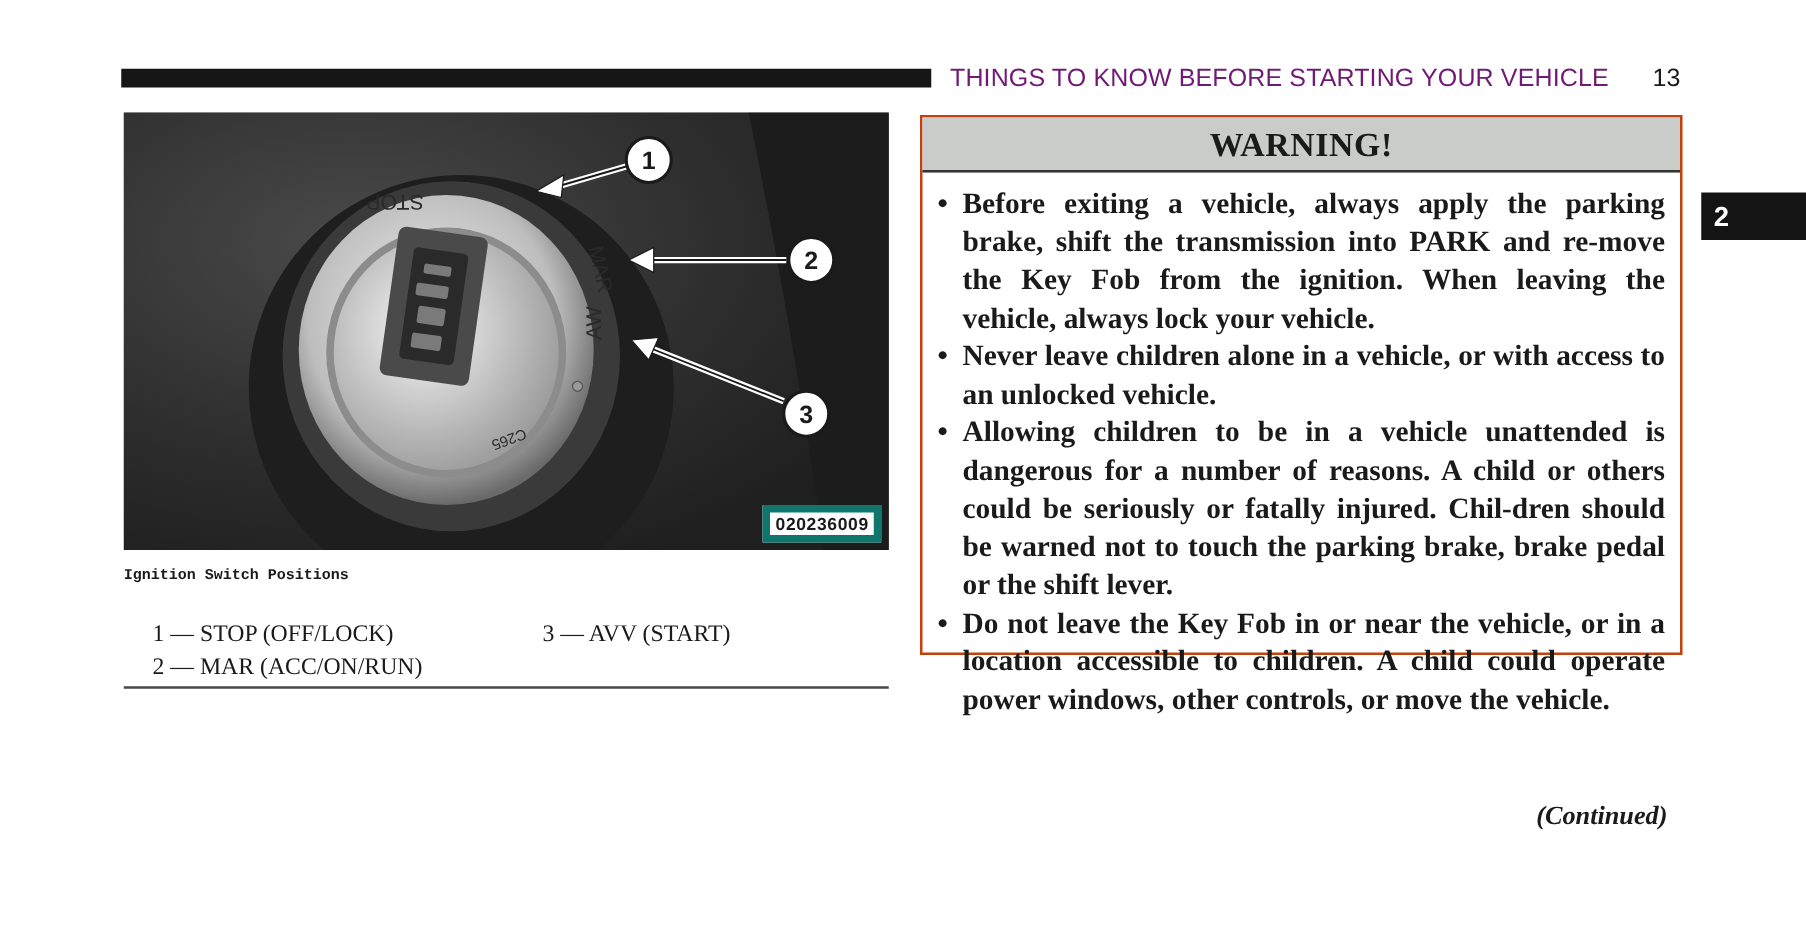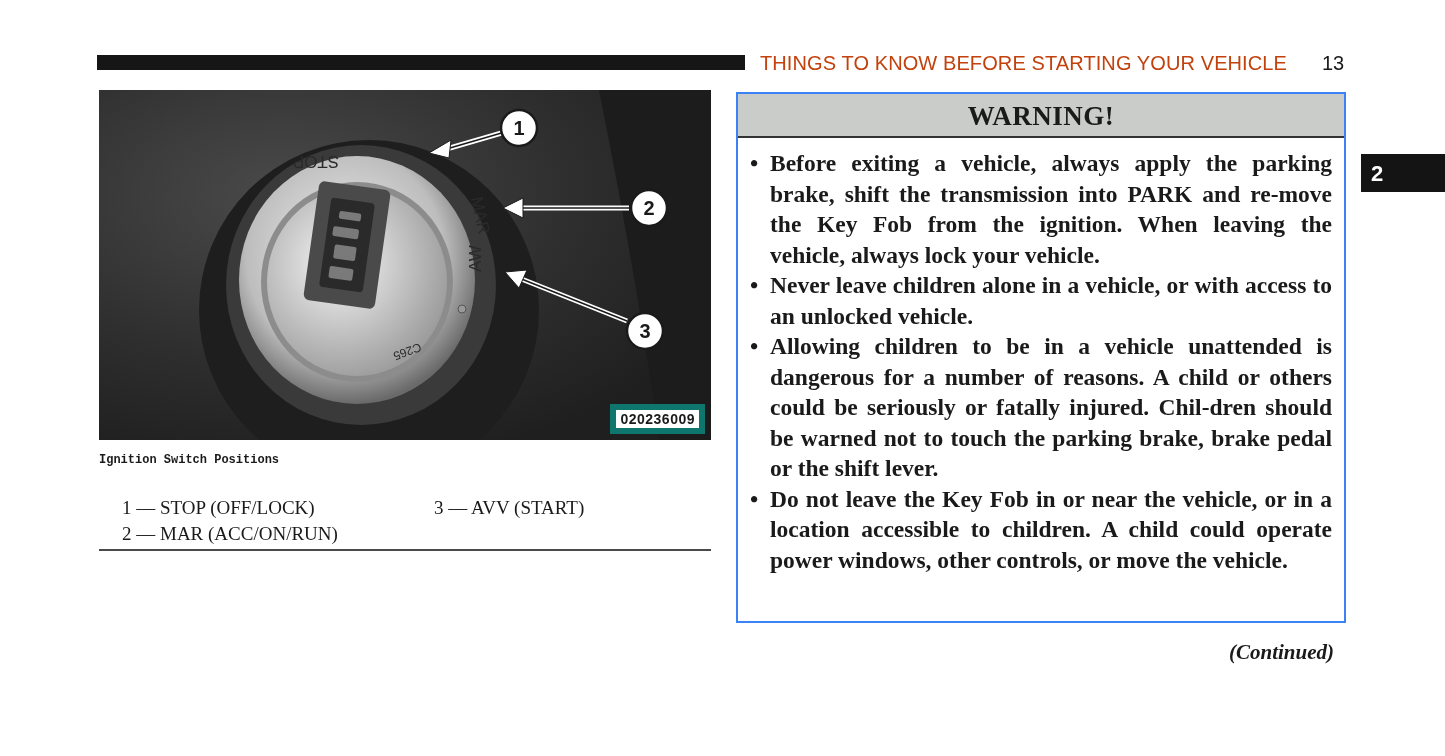--- a/index.html
+++ b/index.html
@@ -1,33 +1,33 @@
 <!DOCTYPE html>
 <html><head>
 <meta charset="utf-8">
 <style>
   html, body { margin:0; padding:0; }
   body { width:1445px; height:756px; background:#ffffff; position:relative; overflow:hidden; font-family:"DejaVu Serif", serif; color:#1a1a1a; }
   .header-bar { position:absolute; left:97px; top:55px; width:648px; height:15px; background:#161616; }
-  .header-title { position:absolute; left:760px; top:52px; font-family:"Liberation Sans", sans-serif; font-size:20px; color:#c2410c; letter-spacing:0.1px; white-space:nowrap; }
+  .header-title { position:absolute; left:760px; top:52px; font-family:"Liberation Sans", sans-serif; font-size:20px; color:#701a75; letter-spacing:0.1px; white-space:nowrap; }
   .page-num { position:absolute; left:1322px; top:52px; font-family:"Liberation Sans", sans-serif; font-size:20px; color:#1a1a1a; }
   .chapter-tab { position:absolute; left:1361px; top:154px; width:84px; height:38px; background:#141414; color:#ffffff; font-family:"Liberation Sans", sans-serif; font-size:22px; font-weight:bold; box-sizing:border-box; padding-left:10px; line-height:40px; }
 
   .figure { position:absolute; left:99px; top:90px; width:612px; height:350px; overflow:hidden; background:#2b2b2b; }
   .figure svg { display:block; }
   .fig-code { position:absolute; right:6px; bottom:6px; background:#ffffff; border:6px solid #0f766e; font-family:"Liberation Sans", sans-serif; font-weight:bold; font-size:14px; color:#1a1a1a; padding:1px 4px; letter-spacing:0.5px; }
 
   .caption { position:absolute; left:99px; top:453px; width:612px; text-align:left; font-family:Liberation Mono, monospace; font-weight:bold; font-size:12px; }
   .legend { position:absolute; left:99px; top:495px; width:612px; font-family:"Liberation Serif", serif; font-size:19px; line-height:26px;margin-left:23px; }
   .legend .row { position:relative; height:26px; }
   .legend .c1 { position:absolute; left:0; }
   .legend .c2 { position:absolute; left:312px; }
   .legend-rule { position:absolute; left:99px; top:549px; width:612px; height:2px; background:#4a4a4a; }
 
-  .warning-box { position:absolute; left:736px; top:92px; width:610px; height:531px; border:2px solid #3b82f6; box-sizing:border-box; }
+  .warning-box { position:absolute; left:736px; top:92px; width:610px; height:432px; border:2px solid #c2410c; box-sizing:border-box; }
   .warning-head { height:42px; background:#c9ccc9; border-bottom:2px solid #333; text-align:center; font-family:"Liberation Serif", serif; font-weight:bold; font-size:27px; line-height:44px; letter-spacing:0.5px; }
   .warning-list { list-style:none; margin:0; padding:10px 12px 0 32px; font-family:"Liberation Serif", serif; font-weight:bold; font-size:23.5px; line-height:30.5px; }
   .warning-list li { position:relative; text-align:justify; text-align-last:left; }
   .warning-list li .bullet { position:absolute; left:-20px; top:0; }
   .continued { position:absolute; right:111px; top:640px; font-family:"Liberation Serif", serif; font-style:italic; font-weight:bold; font-size:21px;text-align:center; }
 </style>
 </head>
 <body>
 
 <div class="header-bar"></div>

